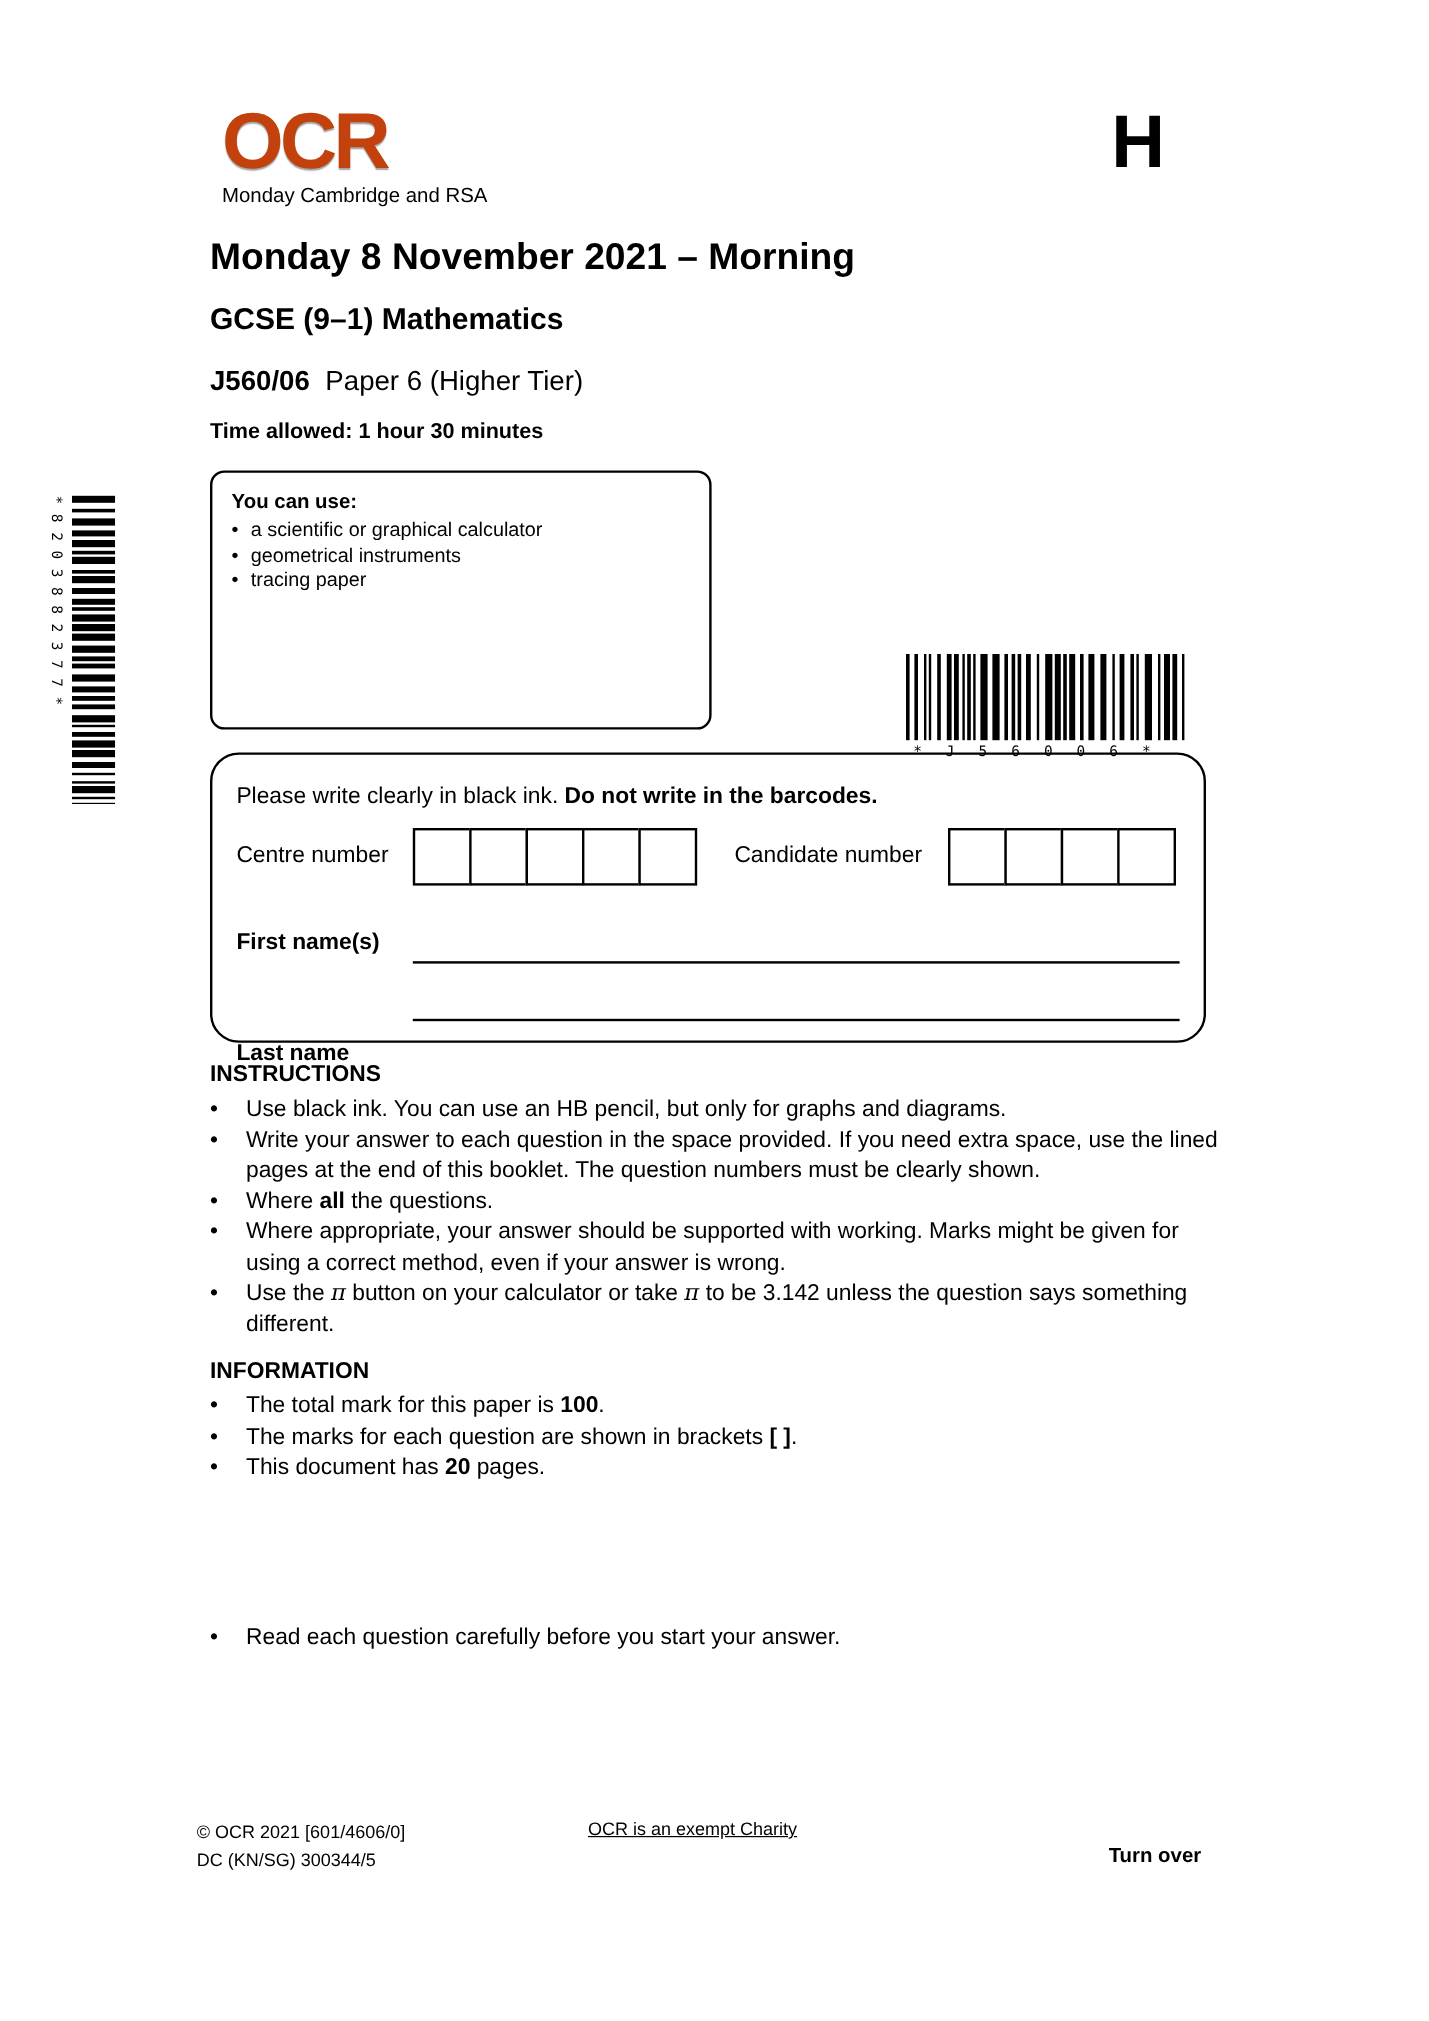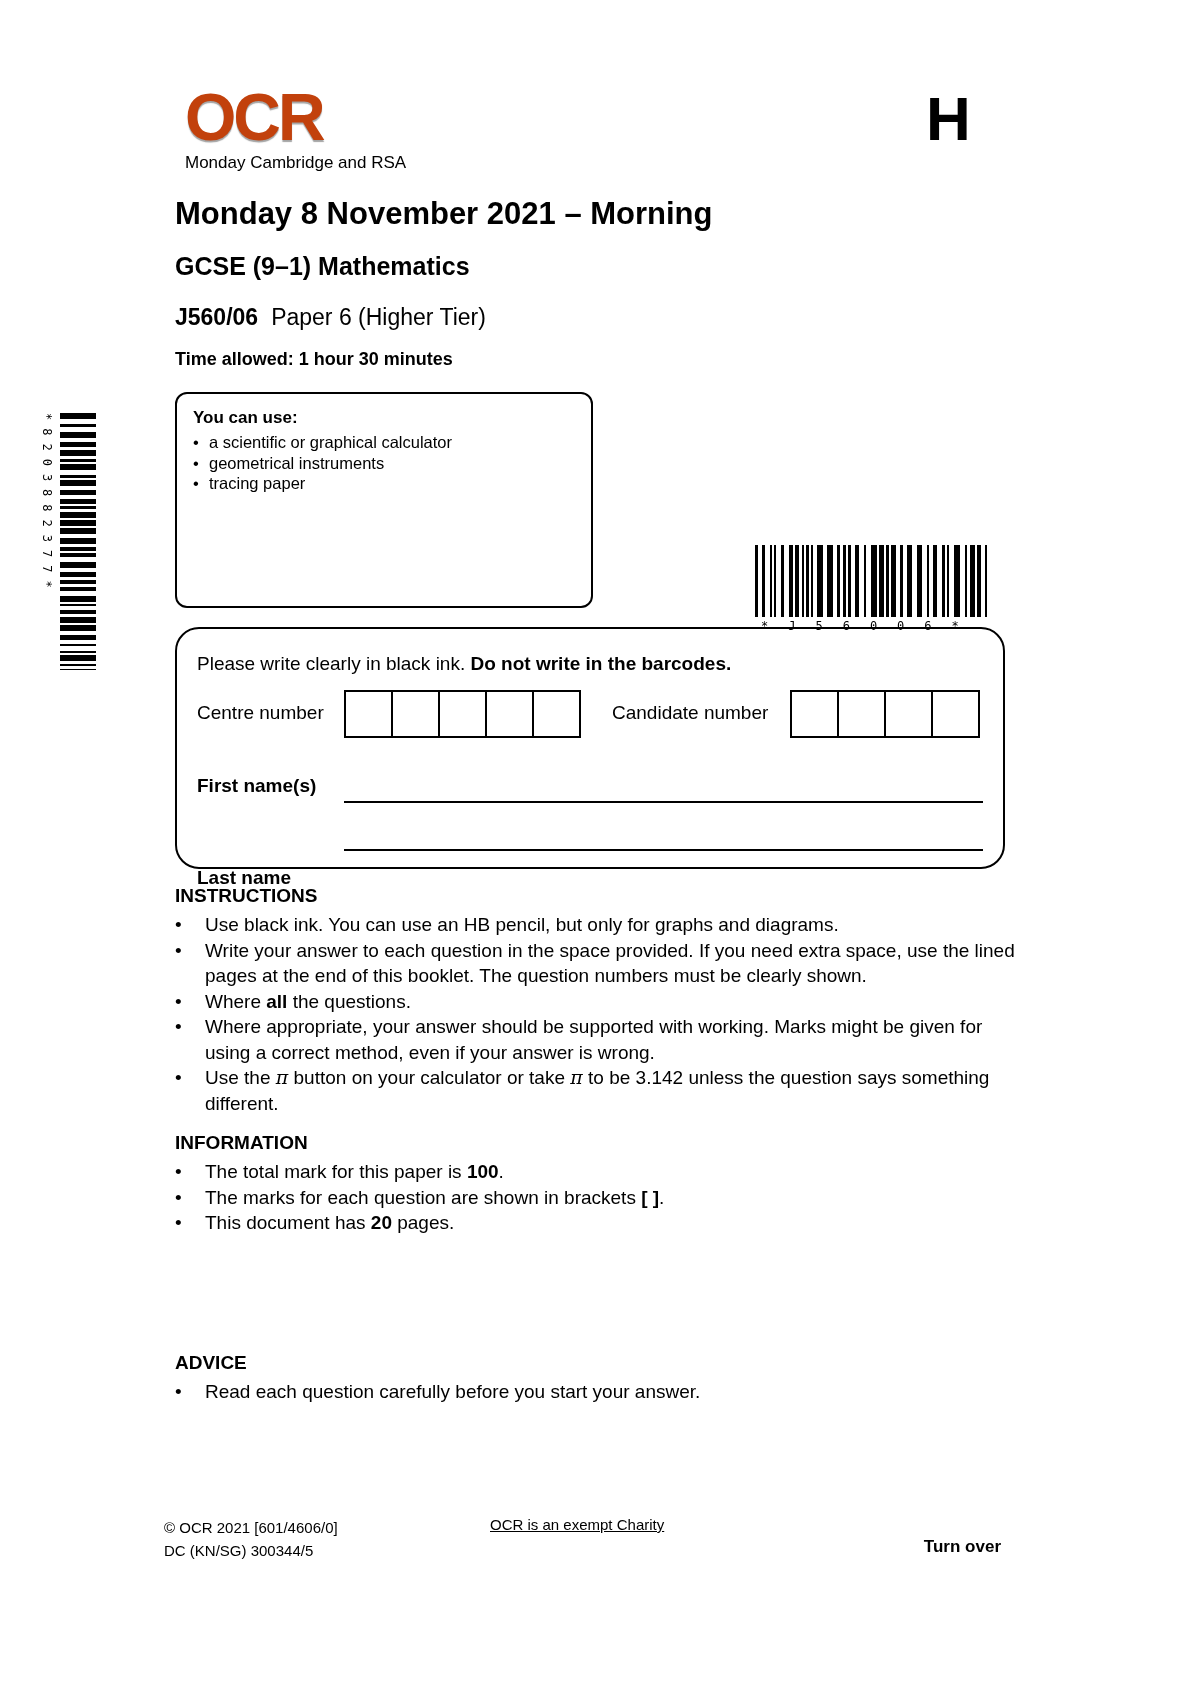--- a/index.html
+++ b/index.html
@@ -238,21 +238,20 @@
       <span class="marker">•</span>
       <div class="btext"><span>The marks for each question are shown in brackets </span><span class="b">[ ]</span><span>.</span></div>
     </div>
     <div class="bullet-row">
       <span class="marker">•</span>
       <div class="btext"><span>This document has </span><span class="b">20</span><span> pages.</span></div>
     </div>
   </div>
 
   <div class="section" style="top:1352px;">
-    <h3 class="sec-heading">ADVICE</h3>
     <div class="bullet-row">
       <span class="marker">•</span>
       <div class="btext"><span>Read each question carefully before you start your answer.</span></div>
     </div>
   </div>
 
   <div class="footer-left">
     <div>© OCR 2021  [601/4606/0]</div>
     <div>DC (KN/SG) 300344/5</div>
   </div>

